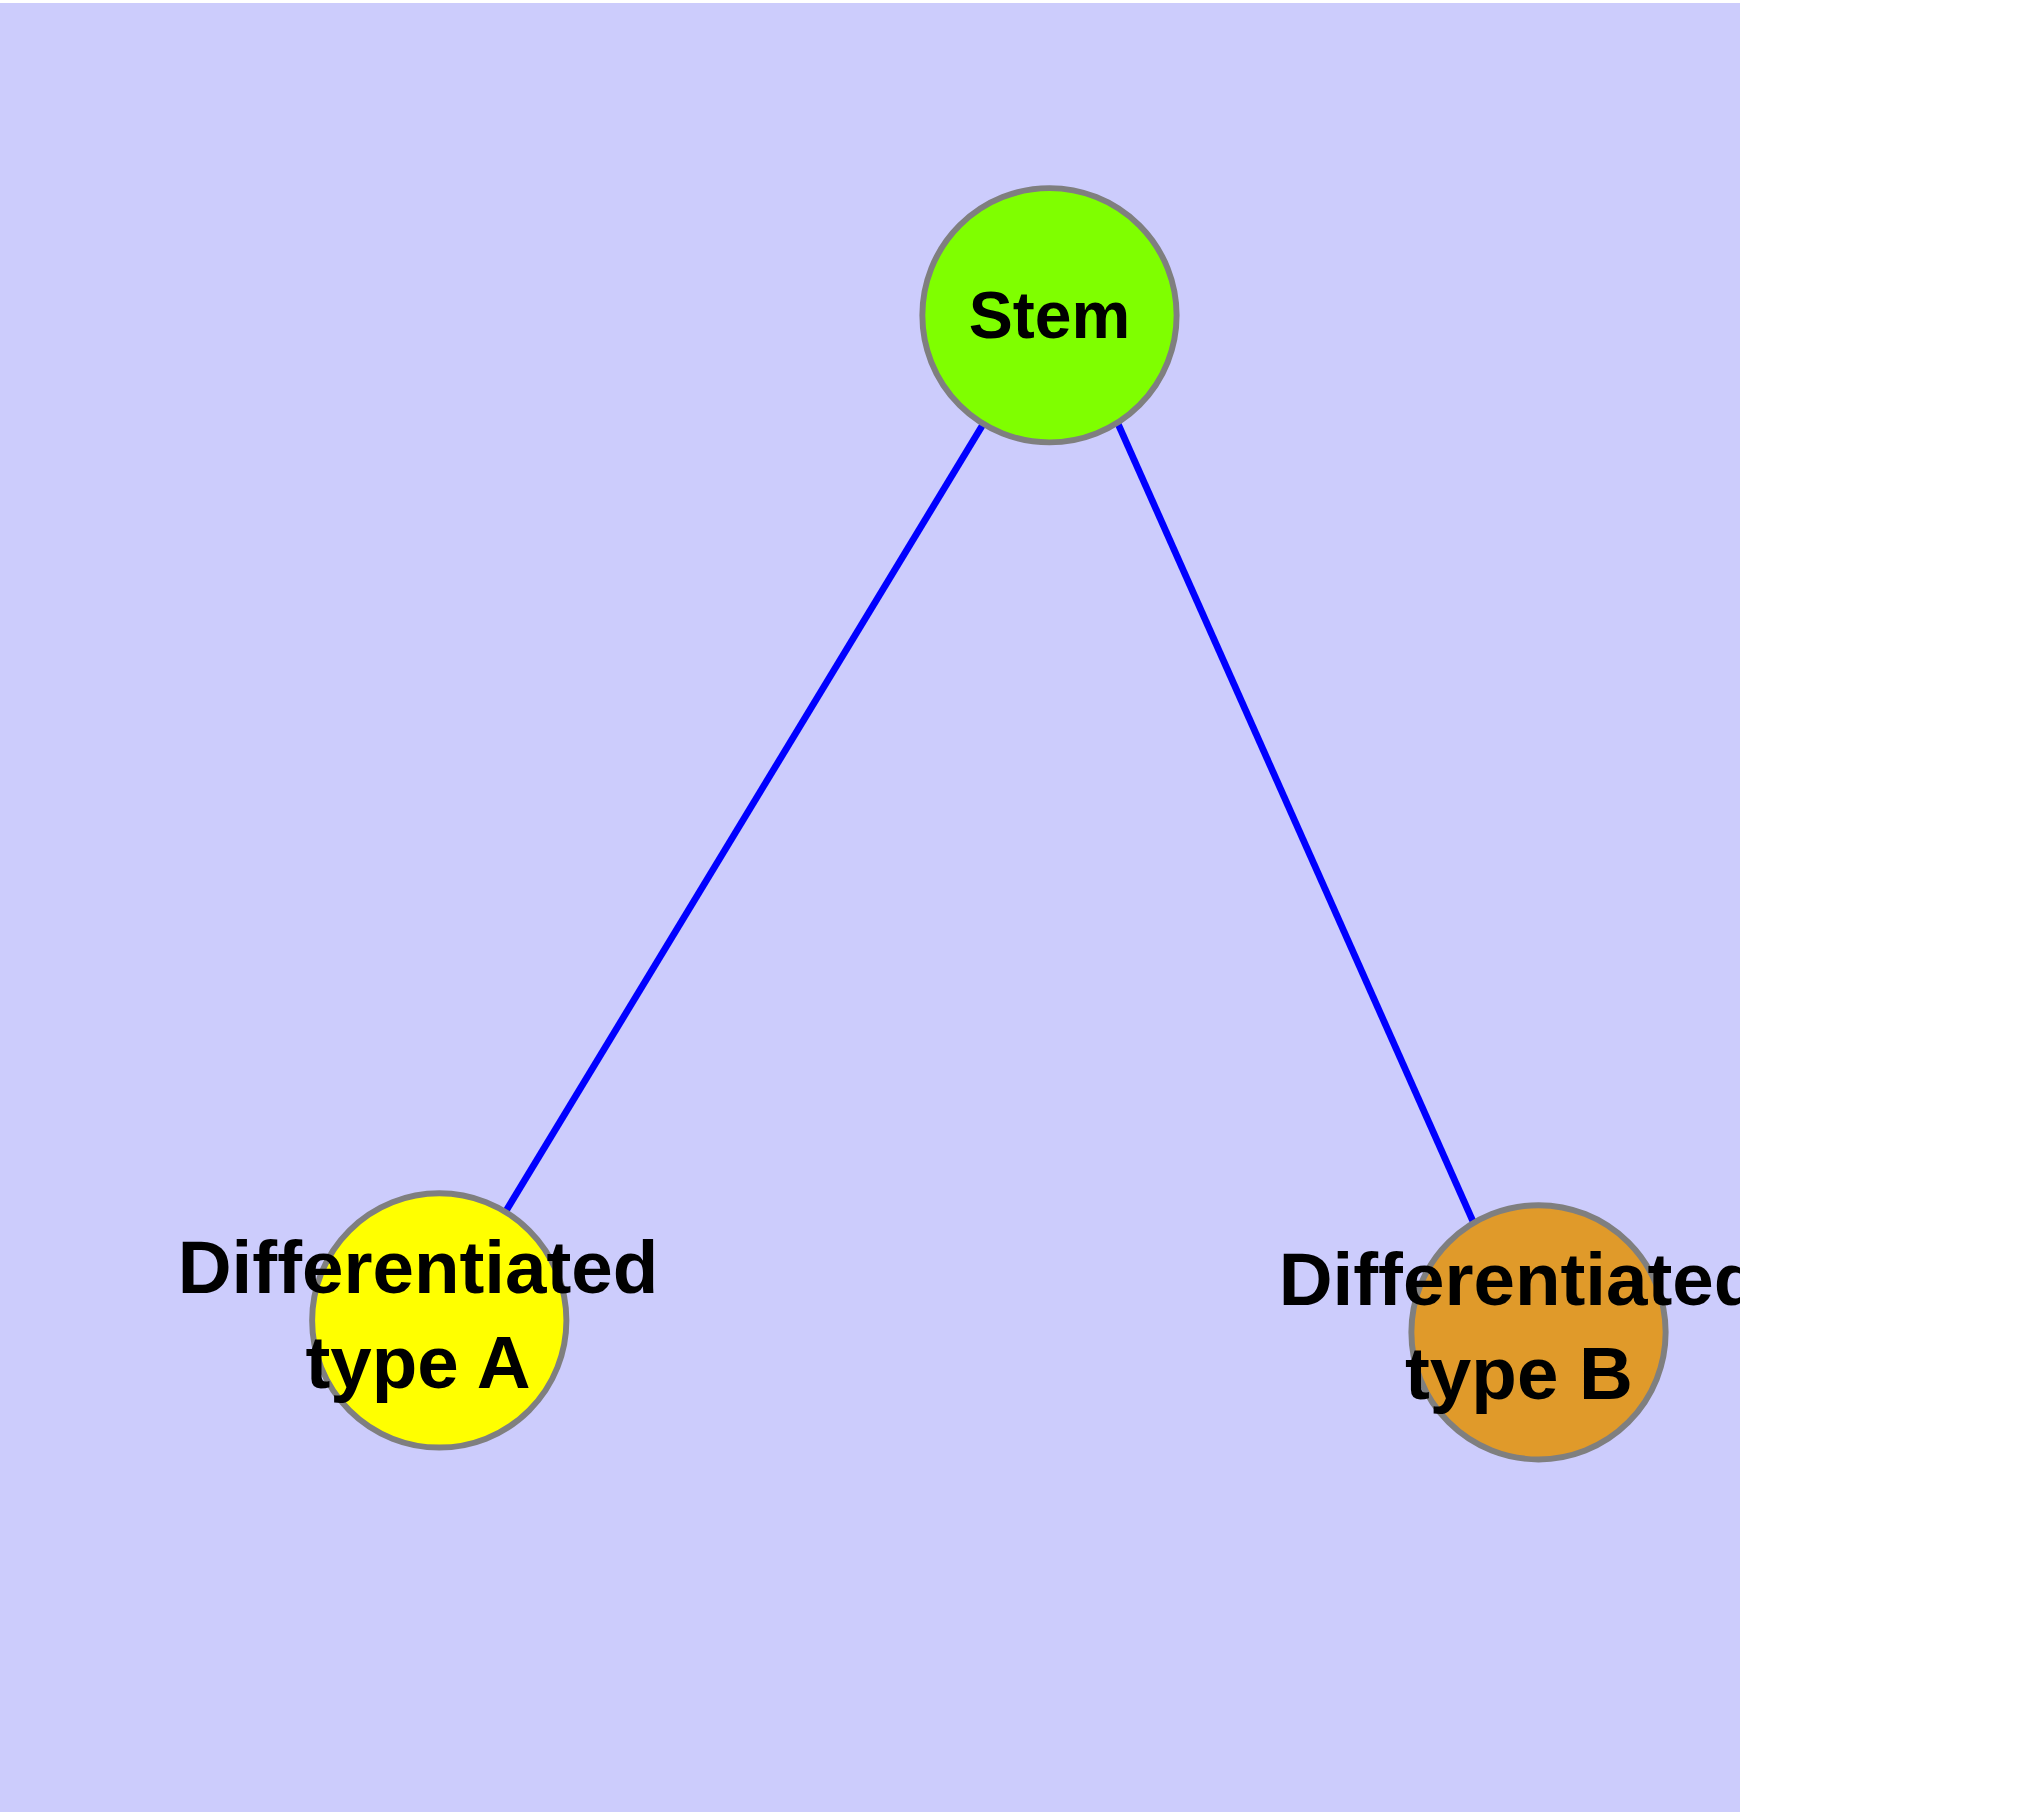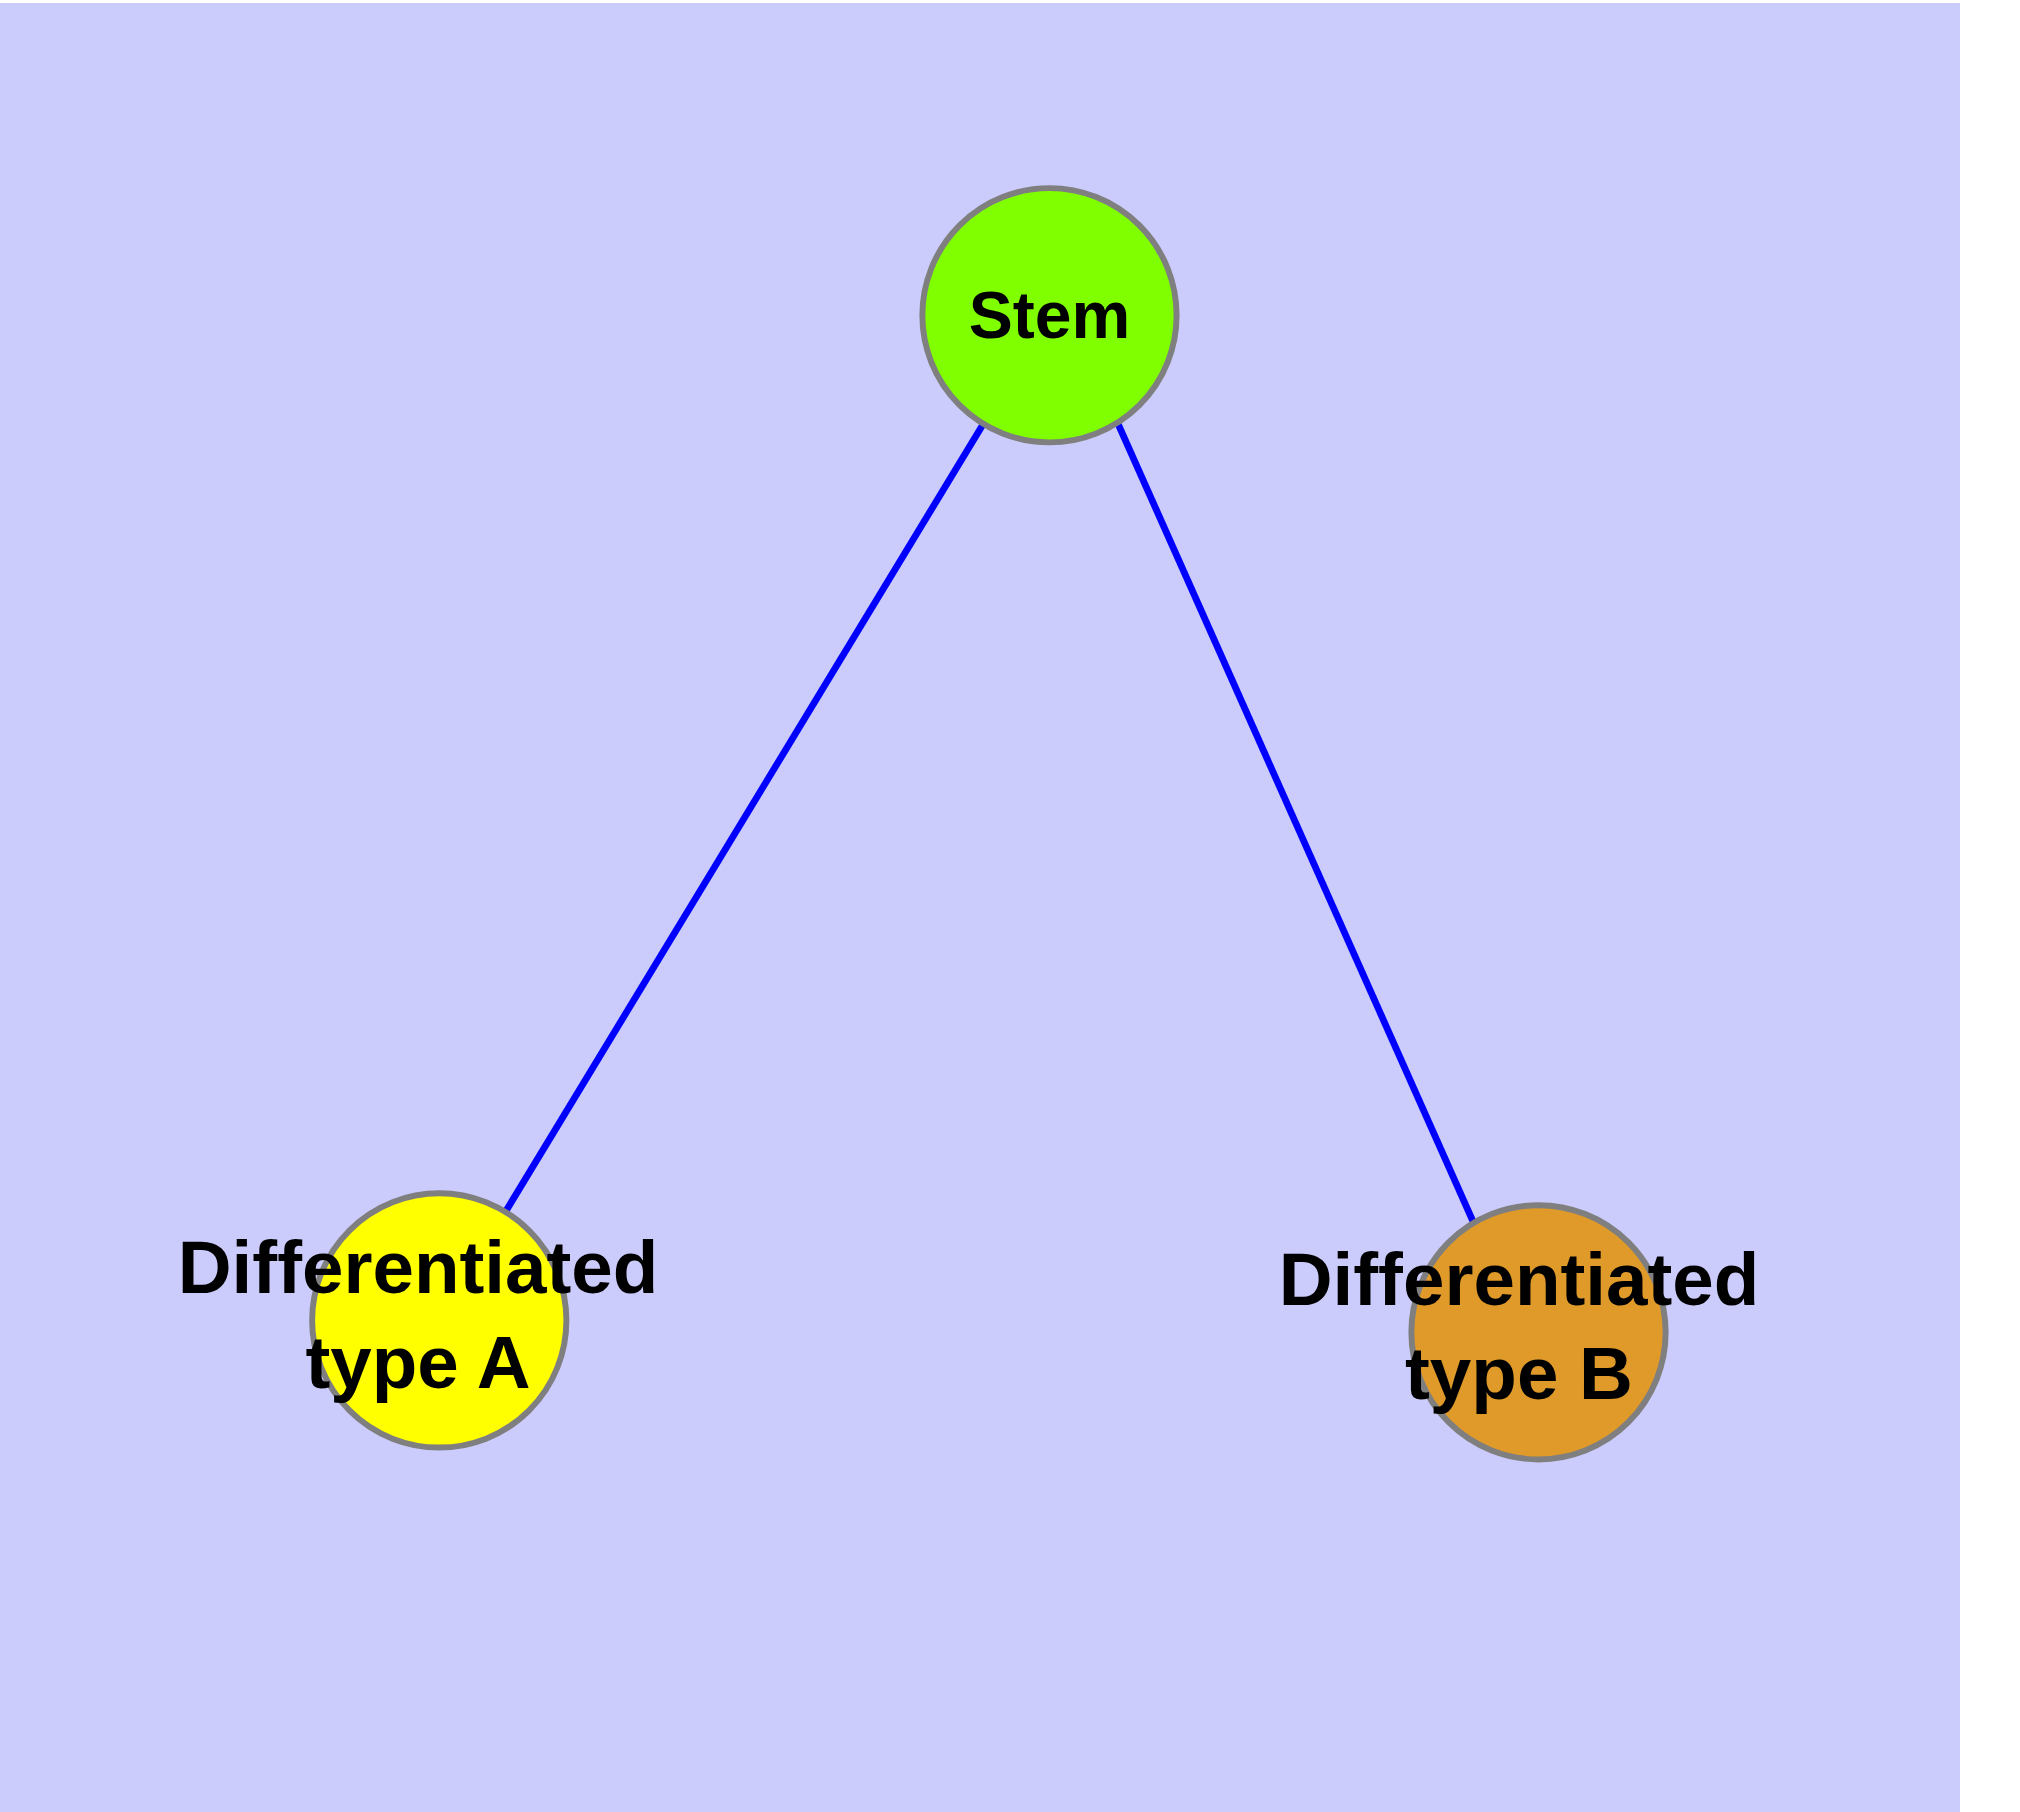--- a/index.html
+++ b/index.html
@@ -6,21 +6,21 @@
   html, body {
     margin: 0;
     padding: 0;
     background: #ffffff;
   }
   body {
     font-family: "Liberation Sans", sans-serif;
   }
   #canvas {
     position: relative;
-    width: 1960px;
+    width: 1740px;
     height: 1812px;
     background: #ffffff;
     overflow: hidden;
   }
   #graph-surface {
     position: absolute;
     left: 0;
     top: 3.4px;
     width: 2021px;
     height: 1809px;

